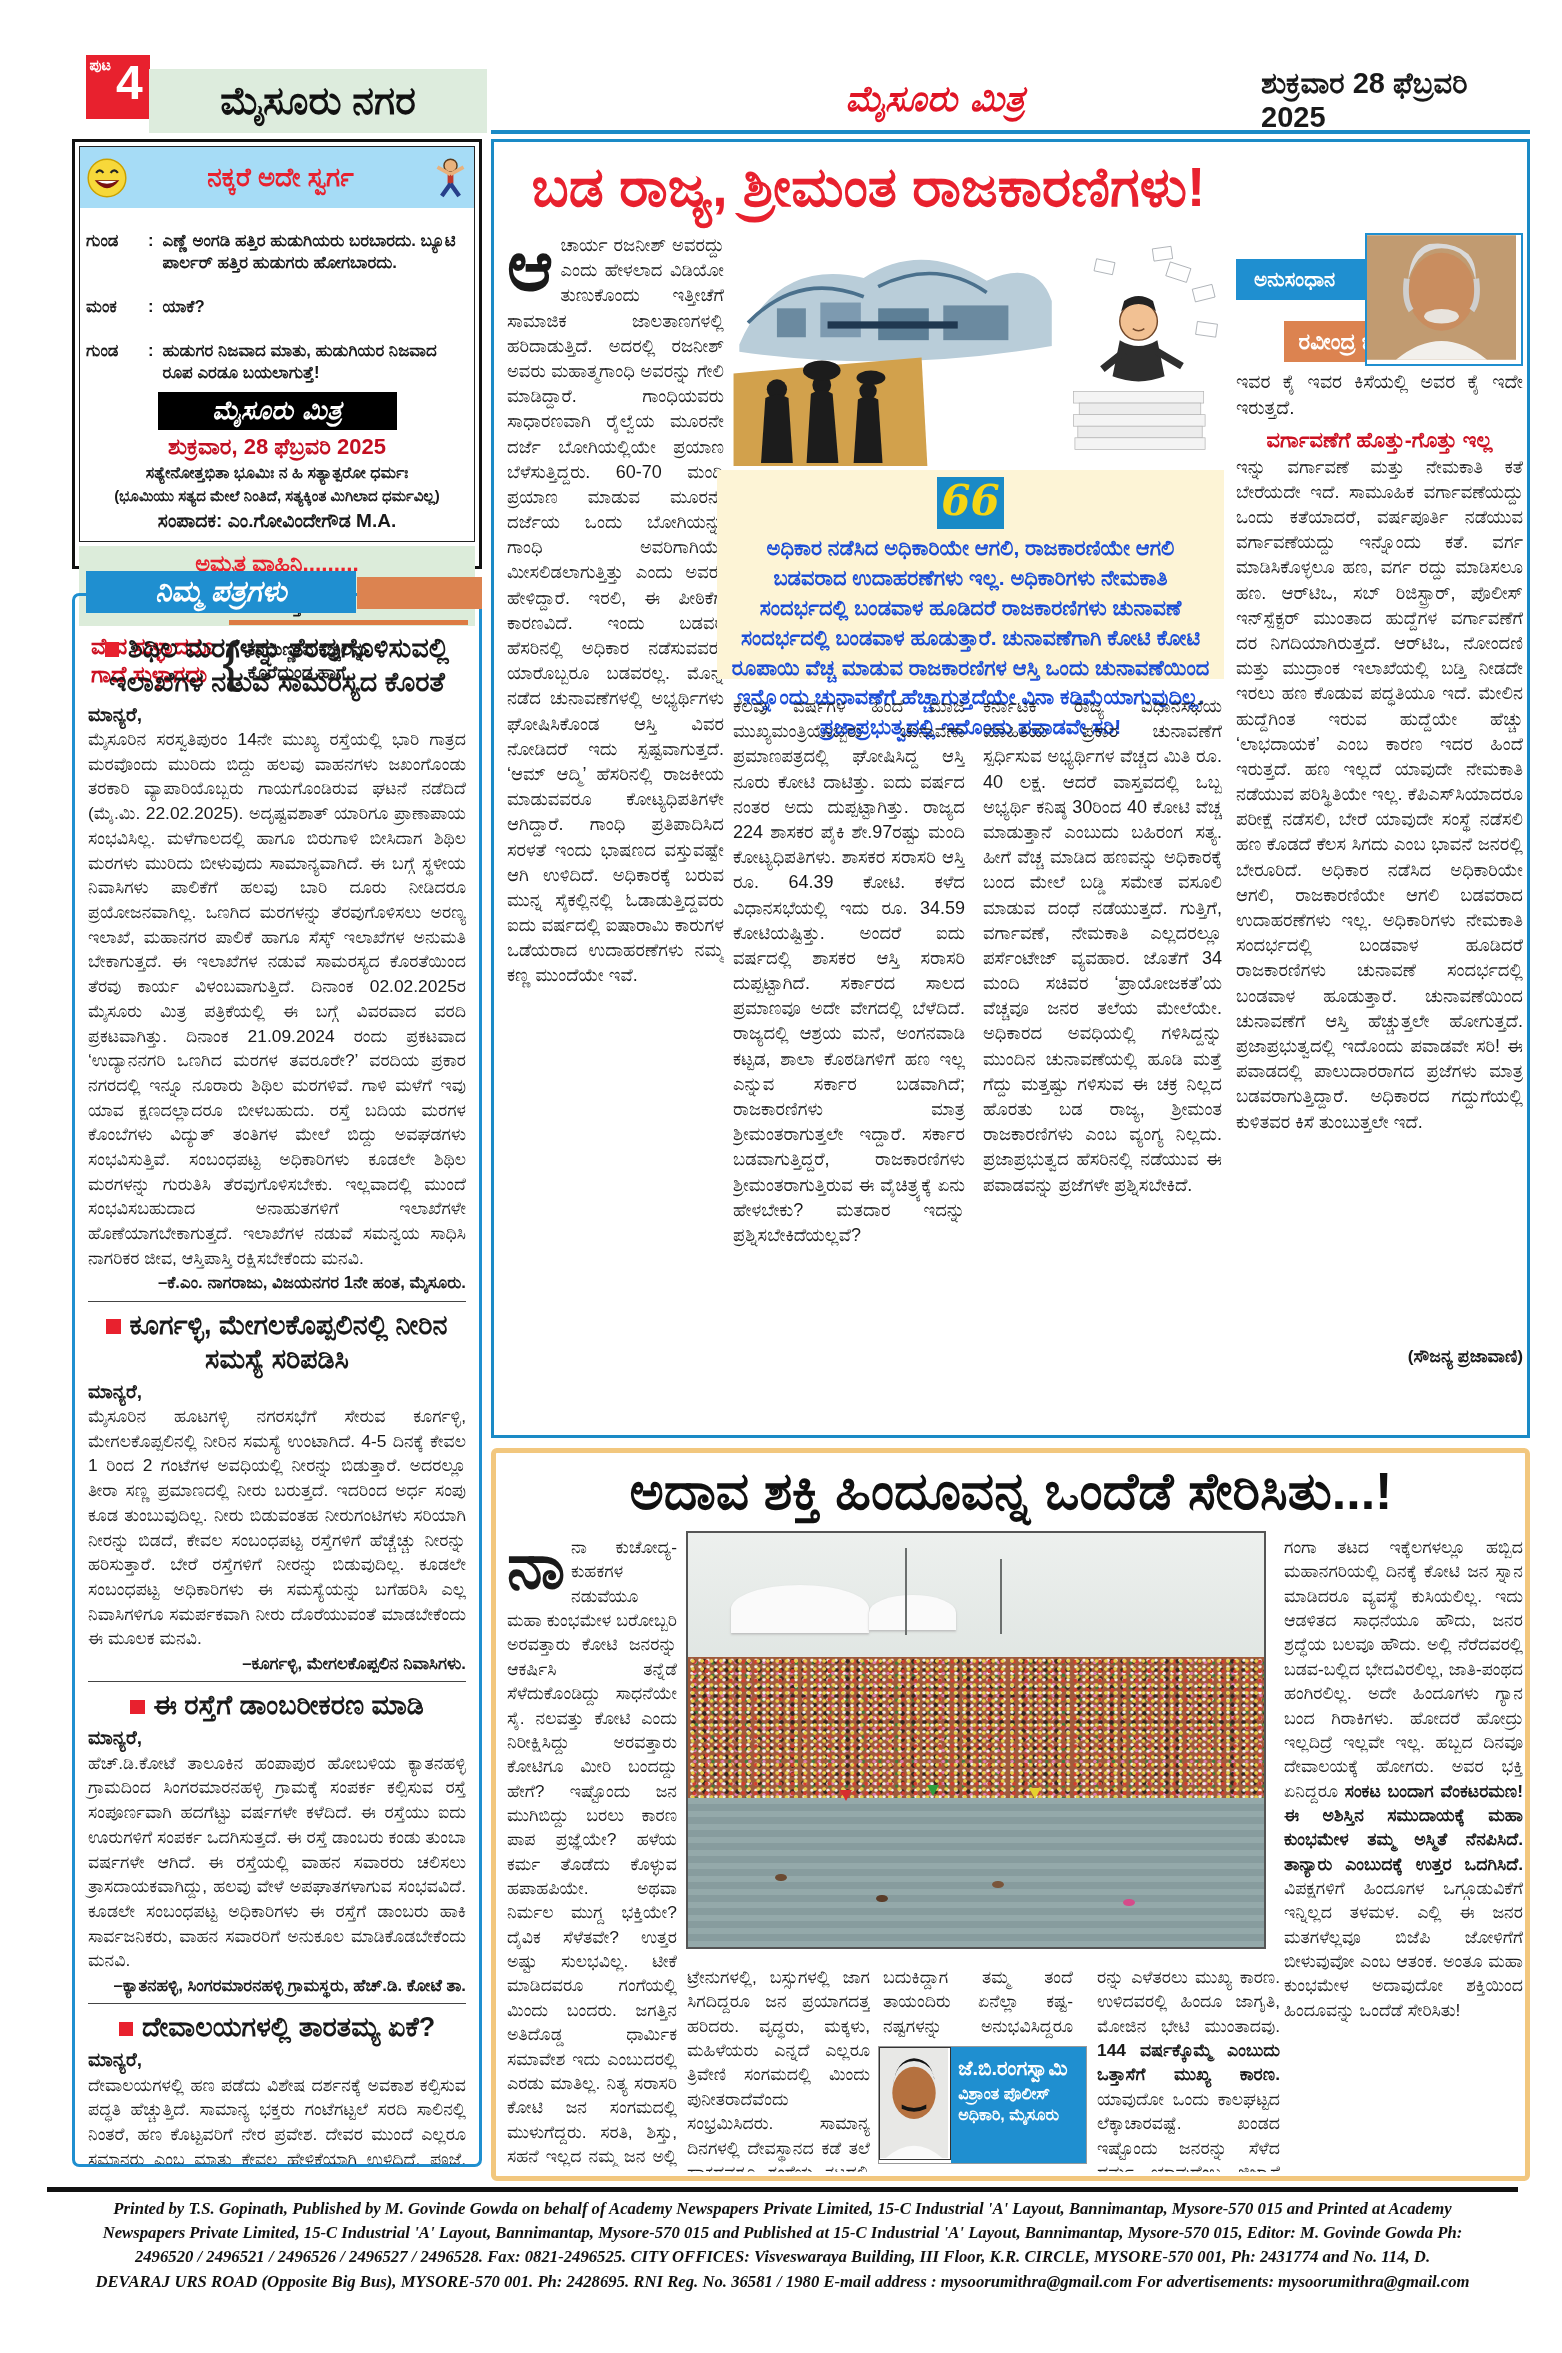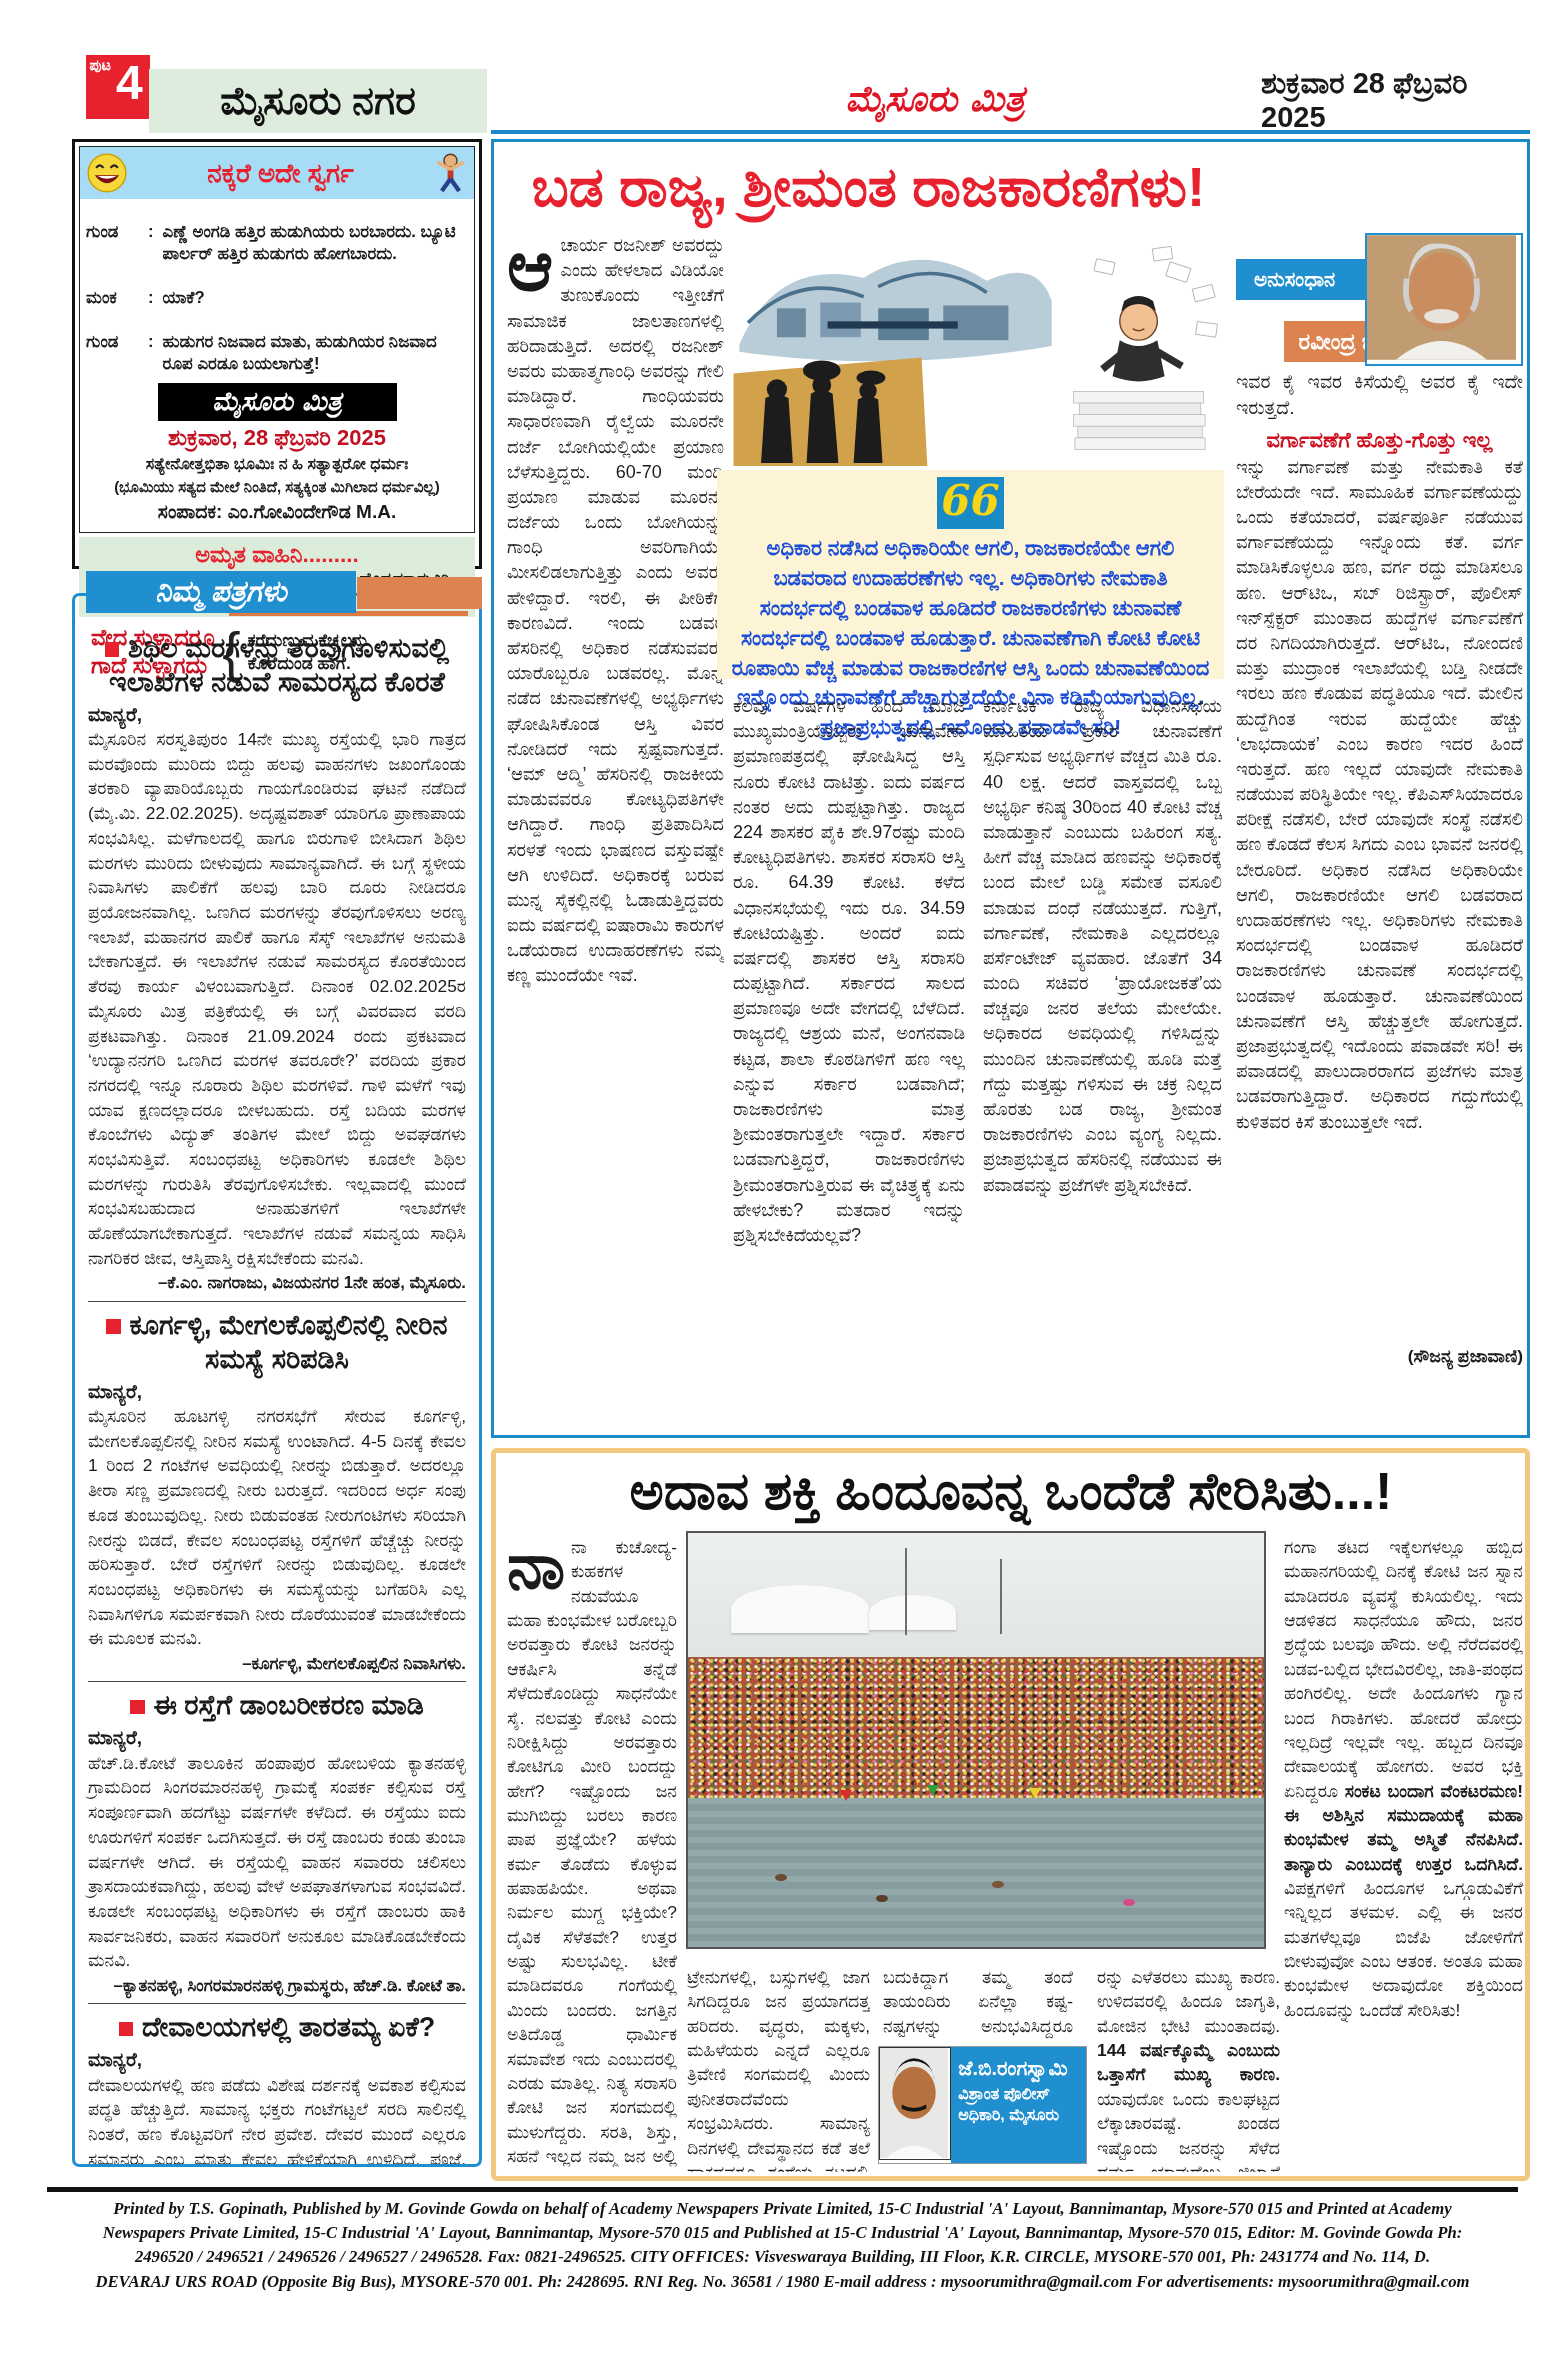--- a/index.html
+++ b/index.html
@@ -16,21 +16,21 @@
           display:flex;align-items:center;justify-content:center;font-size:39px;font-weight:bold;color:#111;}
   .mast{left:783px;top:75px;width:304px;height:46px;color:#e01525;
         font-family:"DejaVu Serif",serif;font-style:italic;font-weight:bold;font-size:36px;
         display:flex;align-items:center;justify-content:center;}
   .hdate{left:1261px;top:81px;width:268px;height:38px;font-size:29px;font-weight:bold;
          display:flex;align-items:center;justify-content:flex-end;}
   .topline{left:491px;top:130px;width:1039px;height:4.3px;background:#1a8ac6;}
   
   .blackbox{left:72px;top:139px;width:410px;height:430px;border:3.6px solid #111;background:#fff;box-sizing:border-box;padding:4.3px;}
   .innerbox{border:1.4px solid #222;padding:0 5.8px 4.3px 5.8px;}
-  .jokehead{height:52px;margin:0 -5.8px;background:#a6dcf6;display:flex;align-items:center;justify-content:space-between;padding:0 5.8px;}
+  .jokehead{height:61px;margin:0 -5.8px;background:#a6dcf6;display:flex;align-items:center;justify-content:space-between;padding:0 5.8px;}
   .jokehead .jt{color:#e8212e;font-weight:bold;font-size:26px;}
   .jrow{display:grid;grid-template-columns:62px 14.5px 1fr;font-size:16.7px;font-weight:bold;line-height:1.32;margin-top:22px;}
   .mastblk{width:239px;height:38px;background:#000;color:#fff;margin:7.2px auto 2.9px auto;
            font-family:"DejaVu Serif",serif;font-style:italic;font-weight:bold;font-size:26px;
            display:flex;align-items:center;justify-content:center;}
   .reddate{color:#c21022;font-weight:bold;font-size:22px;text-align:center;margin-top:4.3px;}
   .motto{font-size:16px;font-weight:bold;text-align:center;margin-top:4.3px;}
   .editor{font-size:19px;font-weight:bold;text-align:center;margin:5.8px 0 4.3px 0;}
   .amrutha{background:#dcecda;margin-top:4.3px;padding:4.3px 7.2px 1.4px 7.2px;text-align:center;}
   .amrutha .at{color:#e8212e;font-weight:bold;font-size:22.5px;}

